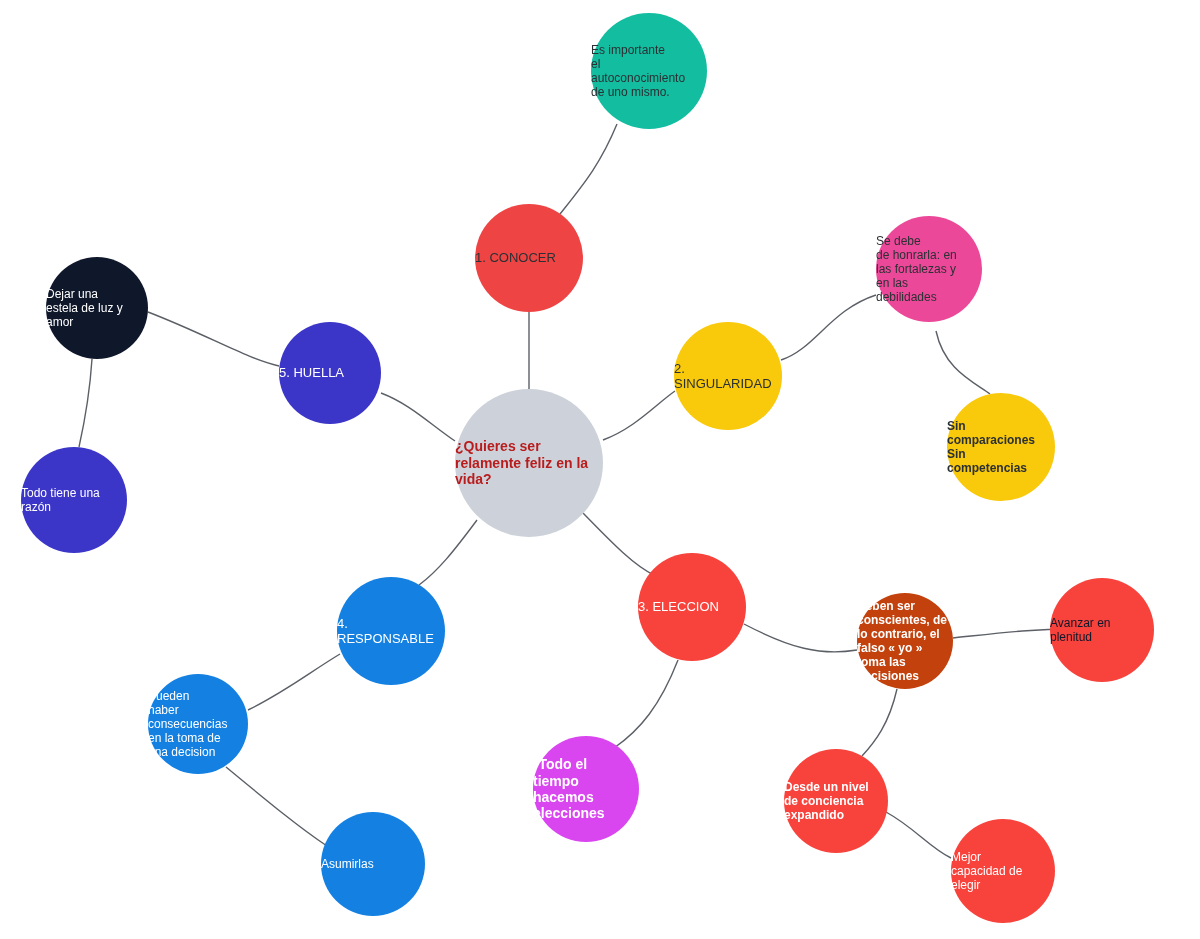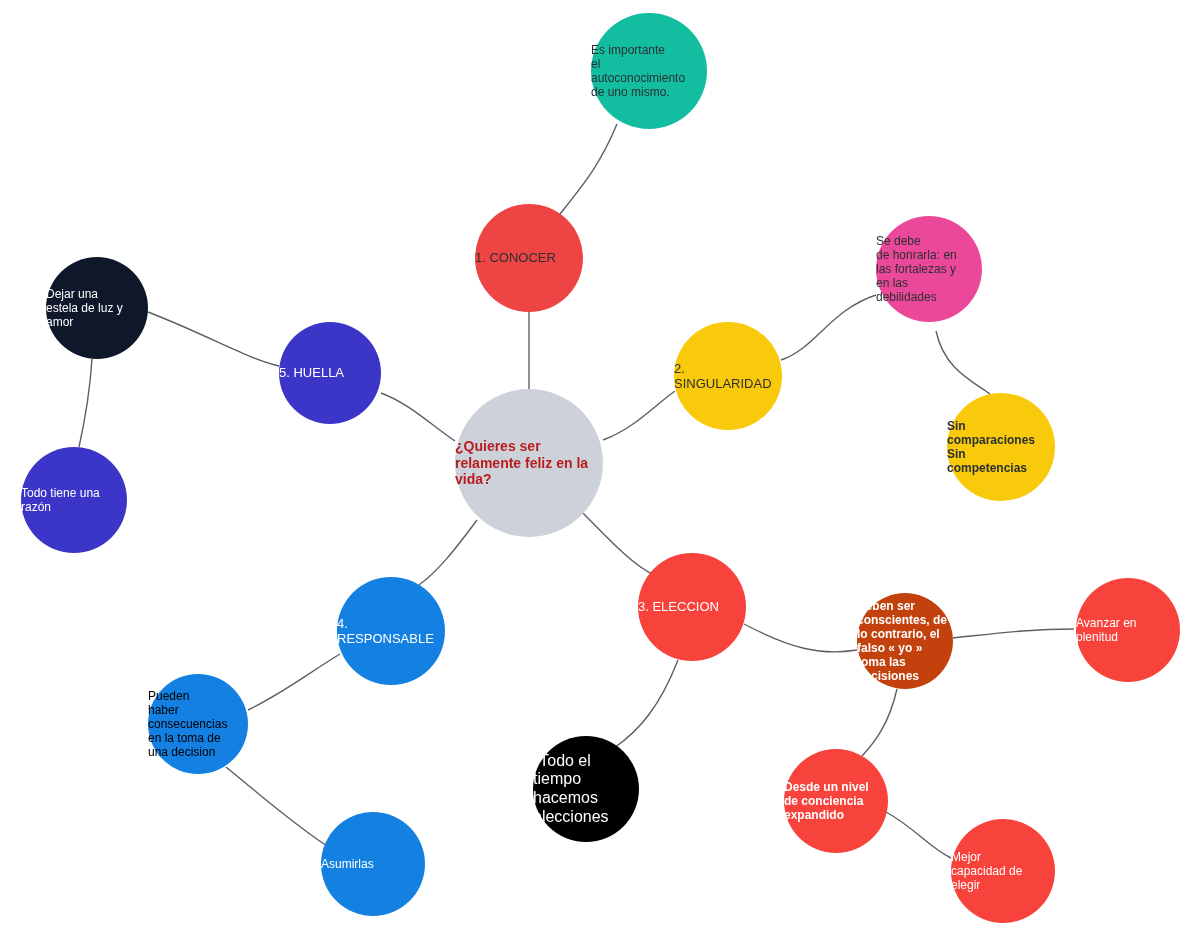--- a/index.html
+++ b/index.html
@@ -115,46 +115,46 @@
 amor</span>
       </div>
       <div class="node" style="left: 21px; top: 447px; width: 106px; height: 106px; background: rgb(59, 53, 200); color: rgb(255, 255, 255); font-size: 12px; font-weight: 400;">
         <span class="node-label">Todo tiene una
 razón</span>
       </div>
       <div class="node" style="left: 337px; top: 577px; width: 108px; height: 108px; background: rgb(19, 128, 226); color: rgb(255, 255, 255); font-size: 13px; font-weight: 400;">
         <span class="node-label">4.
 RESPONSABLE</span>
       </div>
-      <div class="node" style="left: 148px; top: 674px; width: 100px; height: 100px; background: rgb(19, 128, 226); color: #000000; font-size: 12px; font-weight: 400;">
+      <div class="node" style="left: 148px; top: 674px; width: 100px; height: 100px; background: rgb(19, 128, 226); color: #ffffff; font-size: 12px; font-weight: 400;">
         <span class="node-label">Pueden
 haber
 consecuencias
 en la toma de
 una decision</span>
       </div>
       <div class="node" style="left: 321px; top: 812px; width: 104px; height: 104px; background: rgb(19, 128, 226); color: rgb(255, 255, 255); font-size: 12px; font-weight: 400;">
         <span class="node-label">Asumirlas</span>
       </div>
       <div class="node" style="left: 638px; top: 553px; width: 108px; height: 108px; background: rgb(248, 66, 60); color: rgb(255, 255, 255); font-size: 13px; font-weight: 400;">
         <span class="node-label">3. ELECCION</span>
       </div>
       <div class="node" style="left: 857px; top: 593px; width: 96px; height: 96px; background: #c2410c; color: rgb(255, 255, 255); font-size: 12px; font-weight: 700;">
         <span class="node-label">Deben ser
 conscientes, de
 lo contrario, el
 falso « yo »
 toma las
 decisiones</span>
       </div>
-      <div class="node" style="left: 1076px; top: 578px; width: 104px; height: 104px; background: rgb(248, 66, 60); color: #ffffff; font-size: 12px; font-weight: 400;">
+      <div class="node" style="left: 1050px; top: 578px; width: 104px; height: 104px; background: rgb(248, 66, 60); color: #0f172a; font-size: 12px; font-weight: 400;">
         <span class="node-label">Avanzar en
 plenitud</span>
       </div>
-      <div class="node" style="left: 533px; top: 736px; width: 106px; height: 106px; background: #000000; color: rgb(255, 255, 255); font-size: 16px; font-weight: 400;">
+      <div class="node" style="left: 533px; top: 736px; width: 106px; height: 106px; background: #d946ef; color: rgb(255, 255, 255); font-size: 14px; font-weight: 700;">
         <span class="node-label">*Todo el
 tiempo
 hacemos
 elecciones</span>
       </div>
       <div class="node" style="left: 784px; top: 749px; width: 104px; height: 104px; background: rgb(248, 66, 60); color: rgb(255, 255, 255); font-size: 12px; font-weight: 700;">
         <span class="node-label">Desde un nivel
 de conciencia
 expandido</span>
       </div>

